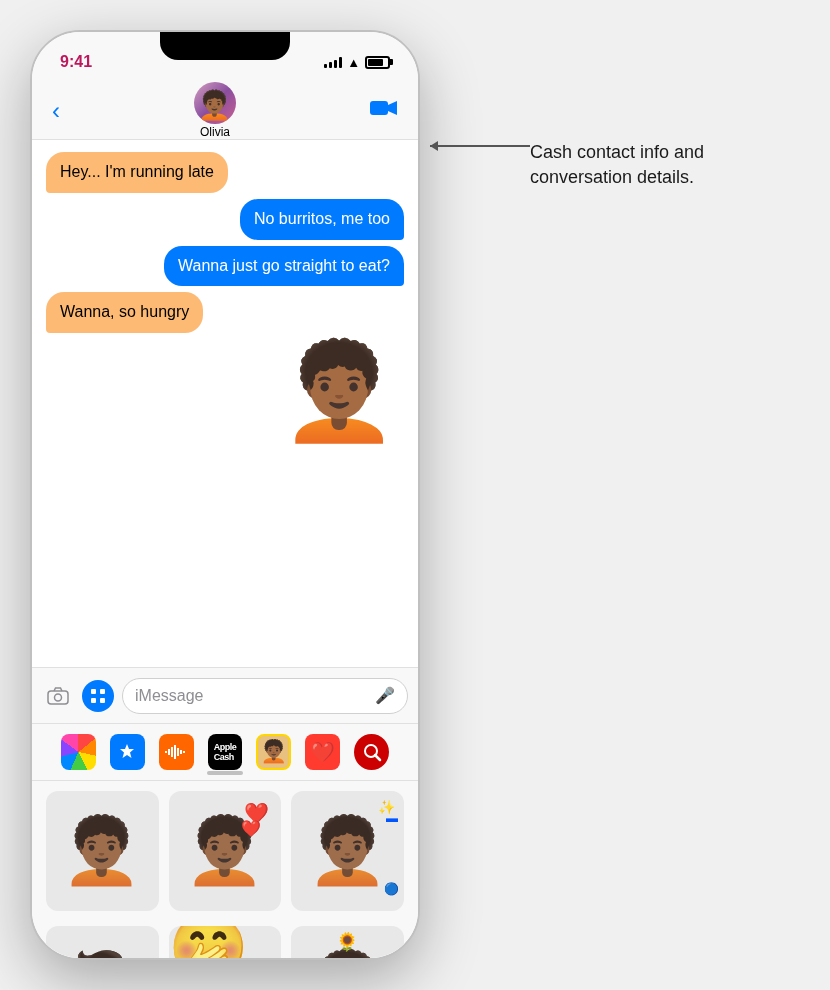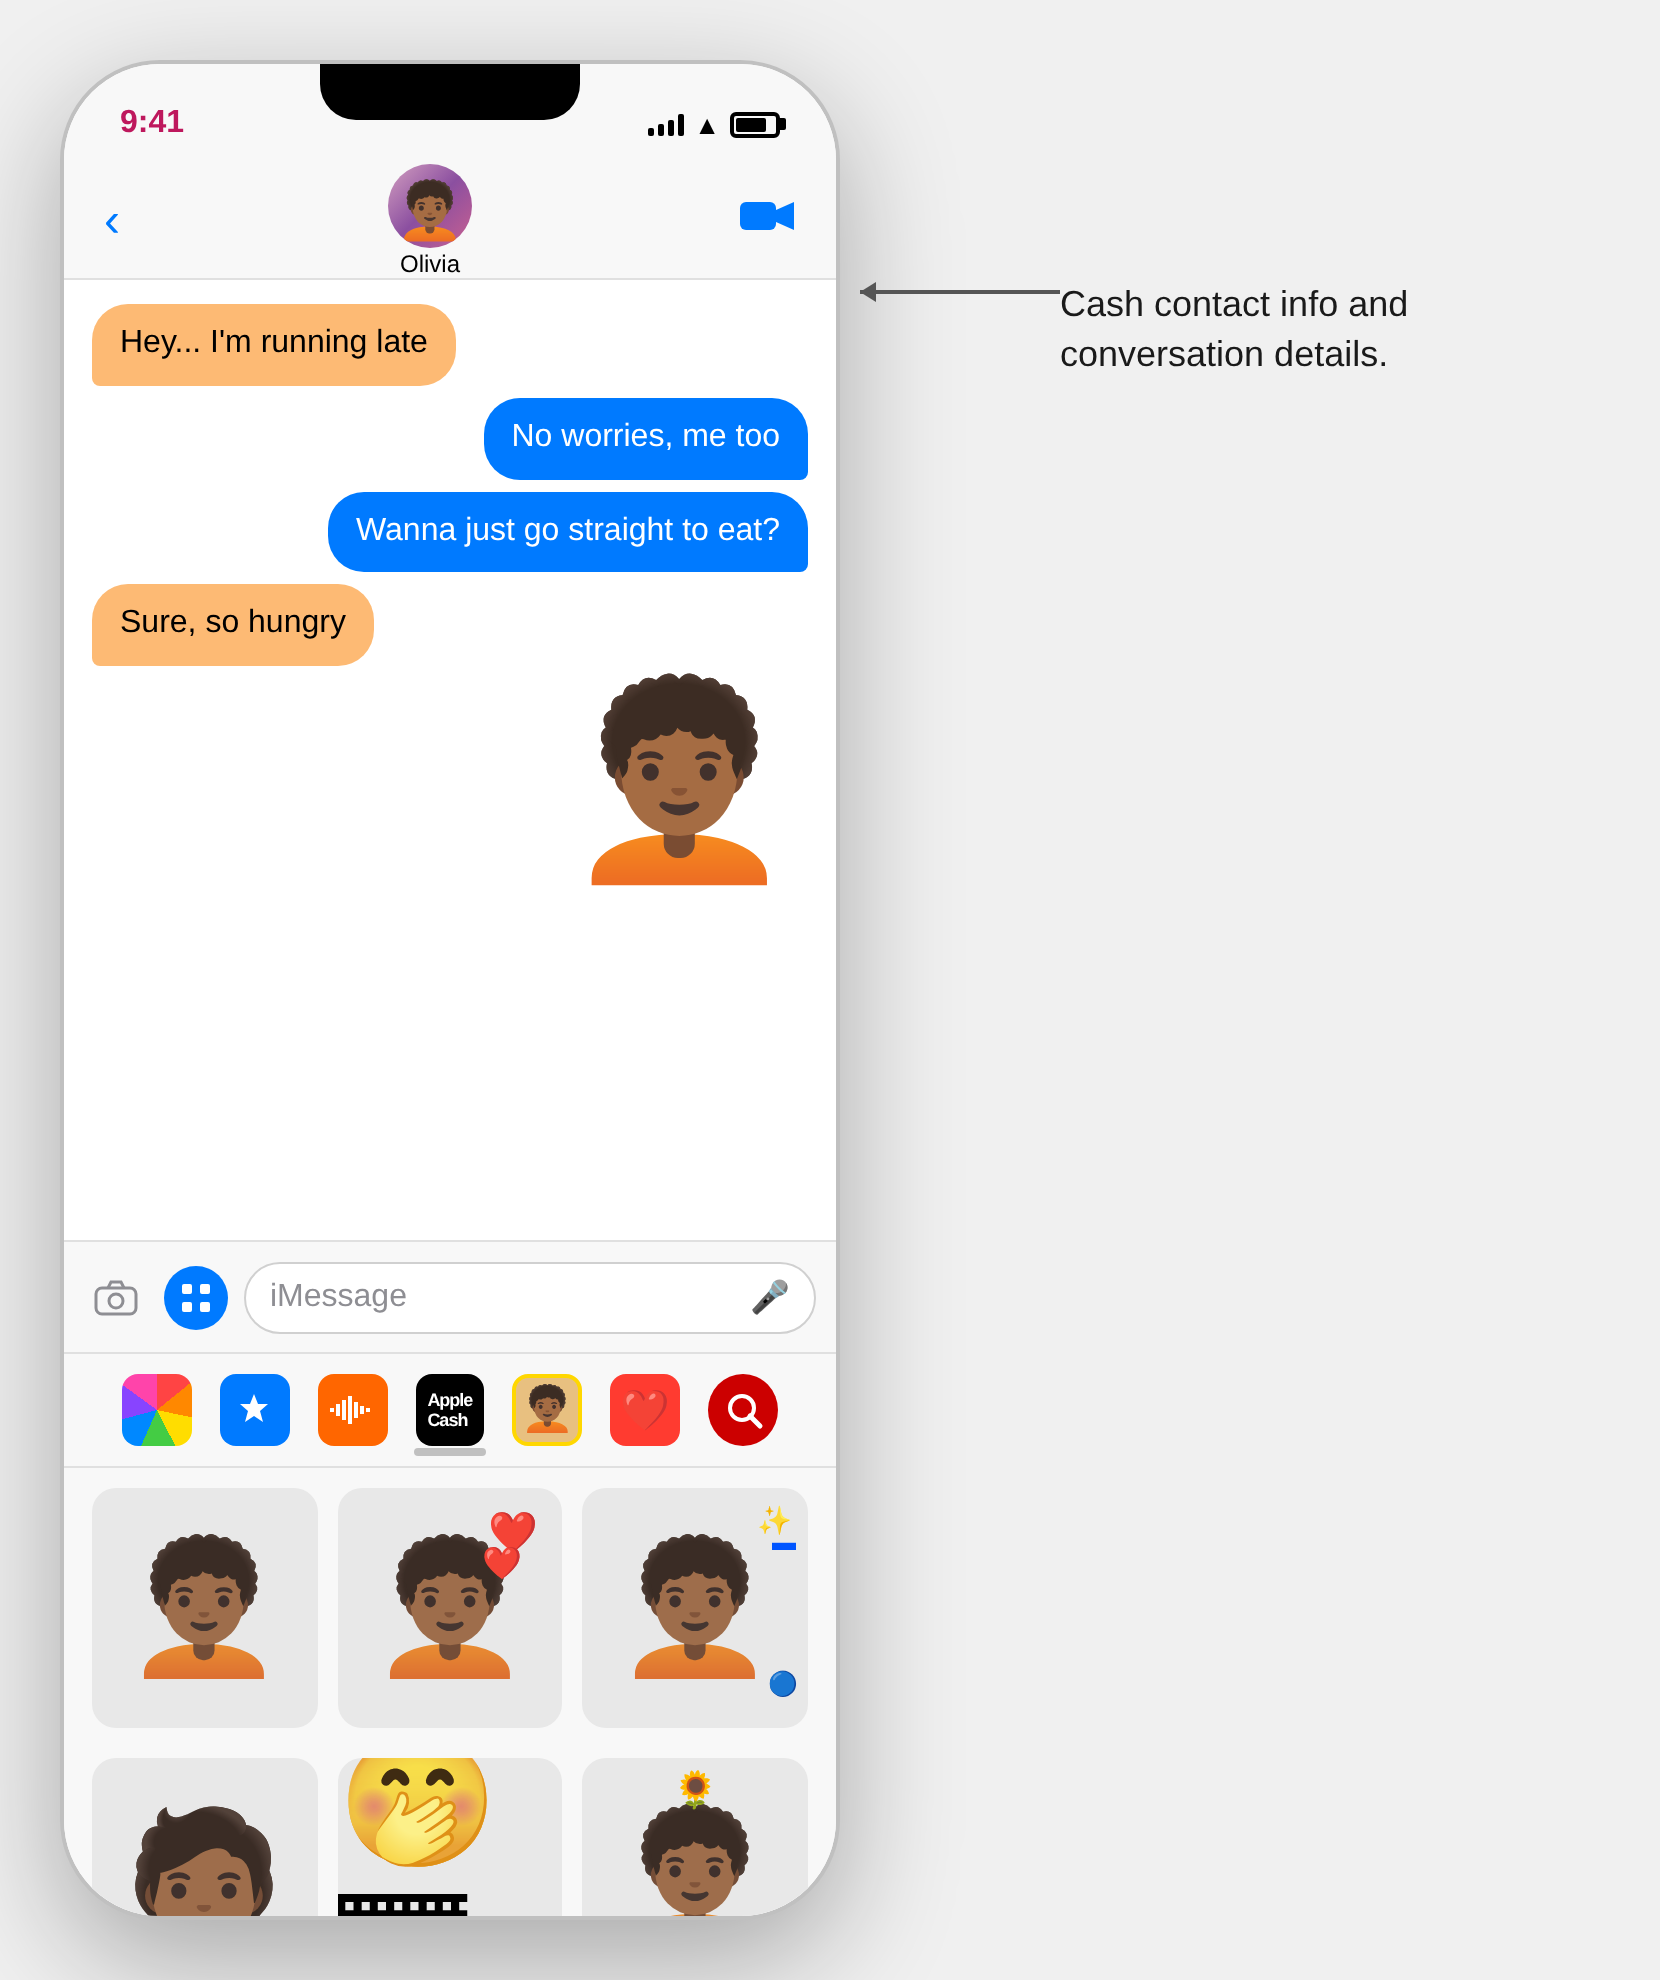--- a/index.html
+++ b/index.html
@@ -197,20 +197,21 @@
 
     
     .input-area {
       height: 56px;
       background: #f8f8f8;
       border-top: 1px solid #e0e0e0;
       display: flex;
       align-items: center;
       padding: 8px 10px;
       gap: 8px;
+      margin-top: 47px;
     }
 
     .camera-btn {
       width: 32px;
       height: 32px;
       display: flex;
       align-items: center;
       justify-content: center;
       color: #8e8e93;
       font-size: 20px;
@@ -392,29 +393,29 @@
     </div>
   </div>
 
   <div class="messages-area">
 
     <div class="bubble bubble-received">
       <span>Hey... I'm running late</span>
     </div>
 
     <div class="bubble bubble-sent">
-      <span>No worries, me too</span>
+      <span>No burritos, me too</span>
     </div>
 
     <div class="bubble bubble-sent">
       <span>Wanna just go straight to eat?</span>
     </div>
 
     <div class="bubble bubble-received">
-      <span>Sure, so hungry</span>
+      <span>Wanna, so hungry</span>
     </div>
 
 
     <div style="align-self:flex-end; font-size:95px; line-height:1; padding:5px 0; margin-right:5px;">
       🧑🏾‍🦱
     </div>
 
   </div>
 
   <div class="input-area">

